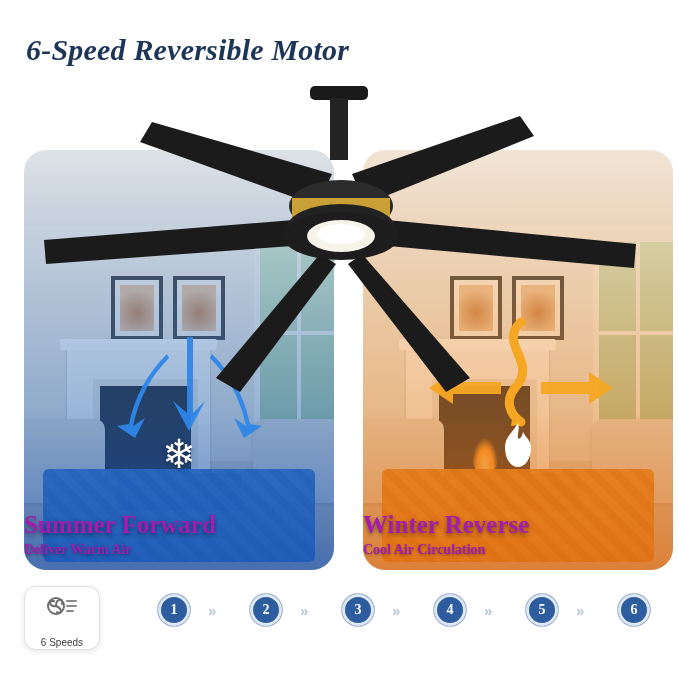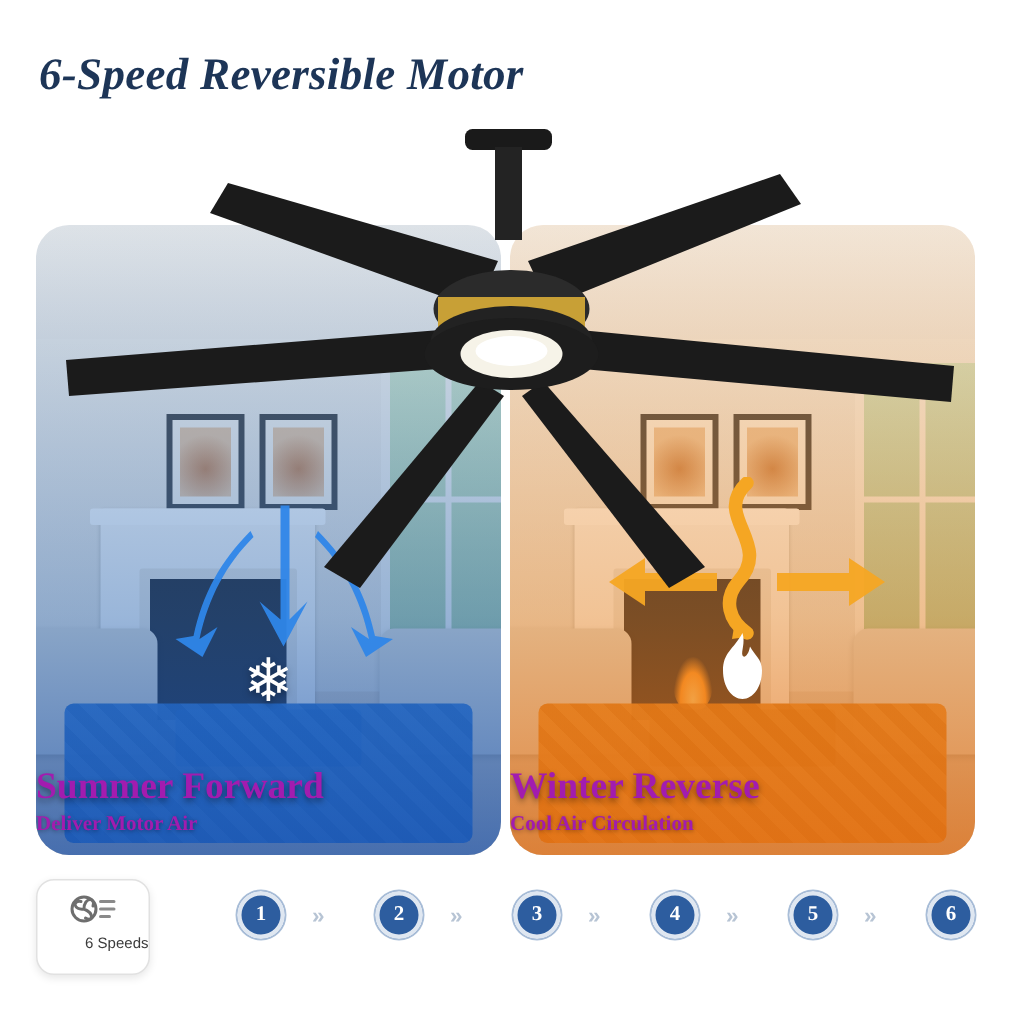--- a/index.html
+++ b/index.html
@@ -30,21 +30,21 @@
     line-height:26px;
     padding-left:2px;
   }
   
   .panels{position:absolute;left:24px;top:150px;width:632px;height:420px;}
   .panel{
     position:absolute;top:0;width:310px;height:420px;
     border-radius:22px;overflow:hidden;
   }
   .panel-left{left:0;}
-  .panel-right{left:316px;}
+  .panel-right{left:339px;}
 
   
   .room{position:absolute;inset:0;}
   .room .ceiling{
     position:absolute;left:0;top:0;width:100%;height:30%;
     background:linear-gradient(#f3f0ec,#e9e5df);
   }
   .room .wall{
     position:absolute;left:0;top:18%;width:100%;height:58%;
     background:linear-gradient(#efece6,#e3ded5);
@@ -142,23 +142,22 @@
   
   .speedbar{position:absolute;left:24px;top:586px;width:632px;height:70px;}
   .speed-chip{
     position:absolute;left:0;top:0;width:74px;height:62px;
     background:#fff;border:1px solid #e1e1e1;border-radius:12px;
     box-shadow:0 2px 6px rgba(0,0,0,.10);
     text-align:center;
   }
   .speed-chip .icon{display:block;margin:7px auto 0;}
   .speed-chip .lbl{
-    display:block;font-size:10px;color:#3b3b3b;margin-top:1px;
+    display:block;font-size:10px;color:#3b3b3b;margin-top:15px;
     font-family:"Liberation Sans", sans-serif;
-    text-align:right;
   }
   .dots{position:absolute;left:108px;top:8px;width:524px;height:46px;}
   .dot{
     position:absolute;top:0;width:32px;height:32px;border-radius:50%;
     background:#2d5d9f;color:#fff;font-size:14px;font-weight:bold;
     line-height:32px;text-align:center;
     box-shadow:inset 0 0 0 3px rgba(255,255,255,.85), 0 0 0 1px #a9bed8;
     font-family:"Liberation Serif", serif;
   }
   .chev{
@@ -213,21 +212,21 @@
     </div>
     <div class="arrow" style="left:56%;top:48%;">
       <svg width="70" height="90" viewBox="0 0 70 90">
         <path d="M12 6 C30 24 42 46 48 74 L36 66 L46 86 L64 74 L52 72 C46 44 34 22 14 2 Z" fill="#2f86e8" opacity="0.95"></path>
       </svg>
     </div>
 
     <div class="sym">❄</div>
     <div class="panel-caption">
       <p class="big">Summer Forward</p>
-      <p class="small">Deliver Motor Air</p>
+      <p class="small">Deliver Warm Air</p>
     </div>
   </div>
 
   <div class="panel panel-right">
     <div class="room">
       <div class="ceiling"></div>
       <div class="wall"></div>
       <div class="floor"></div>
       <div class="window">
         <span class="mullion"></span>

